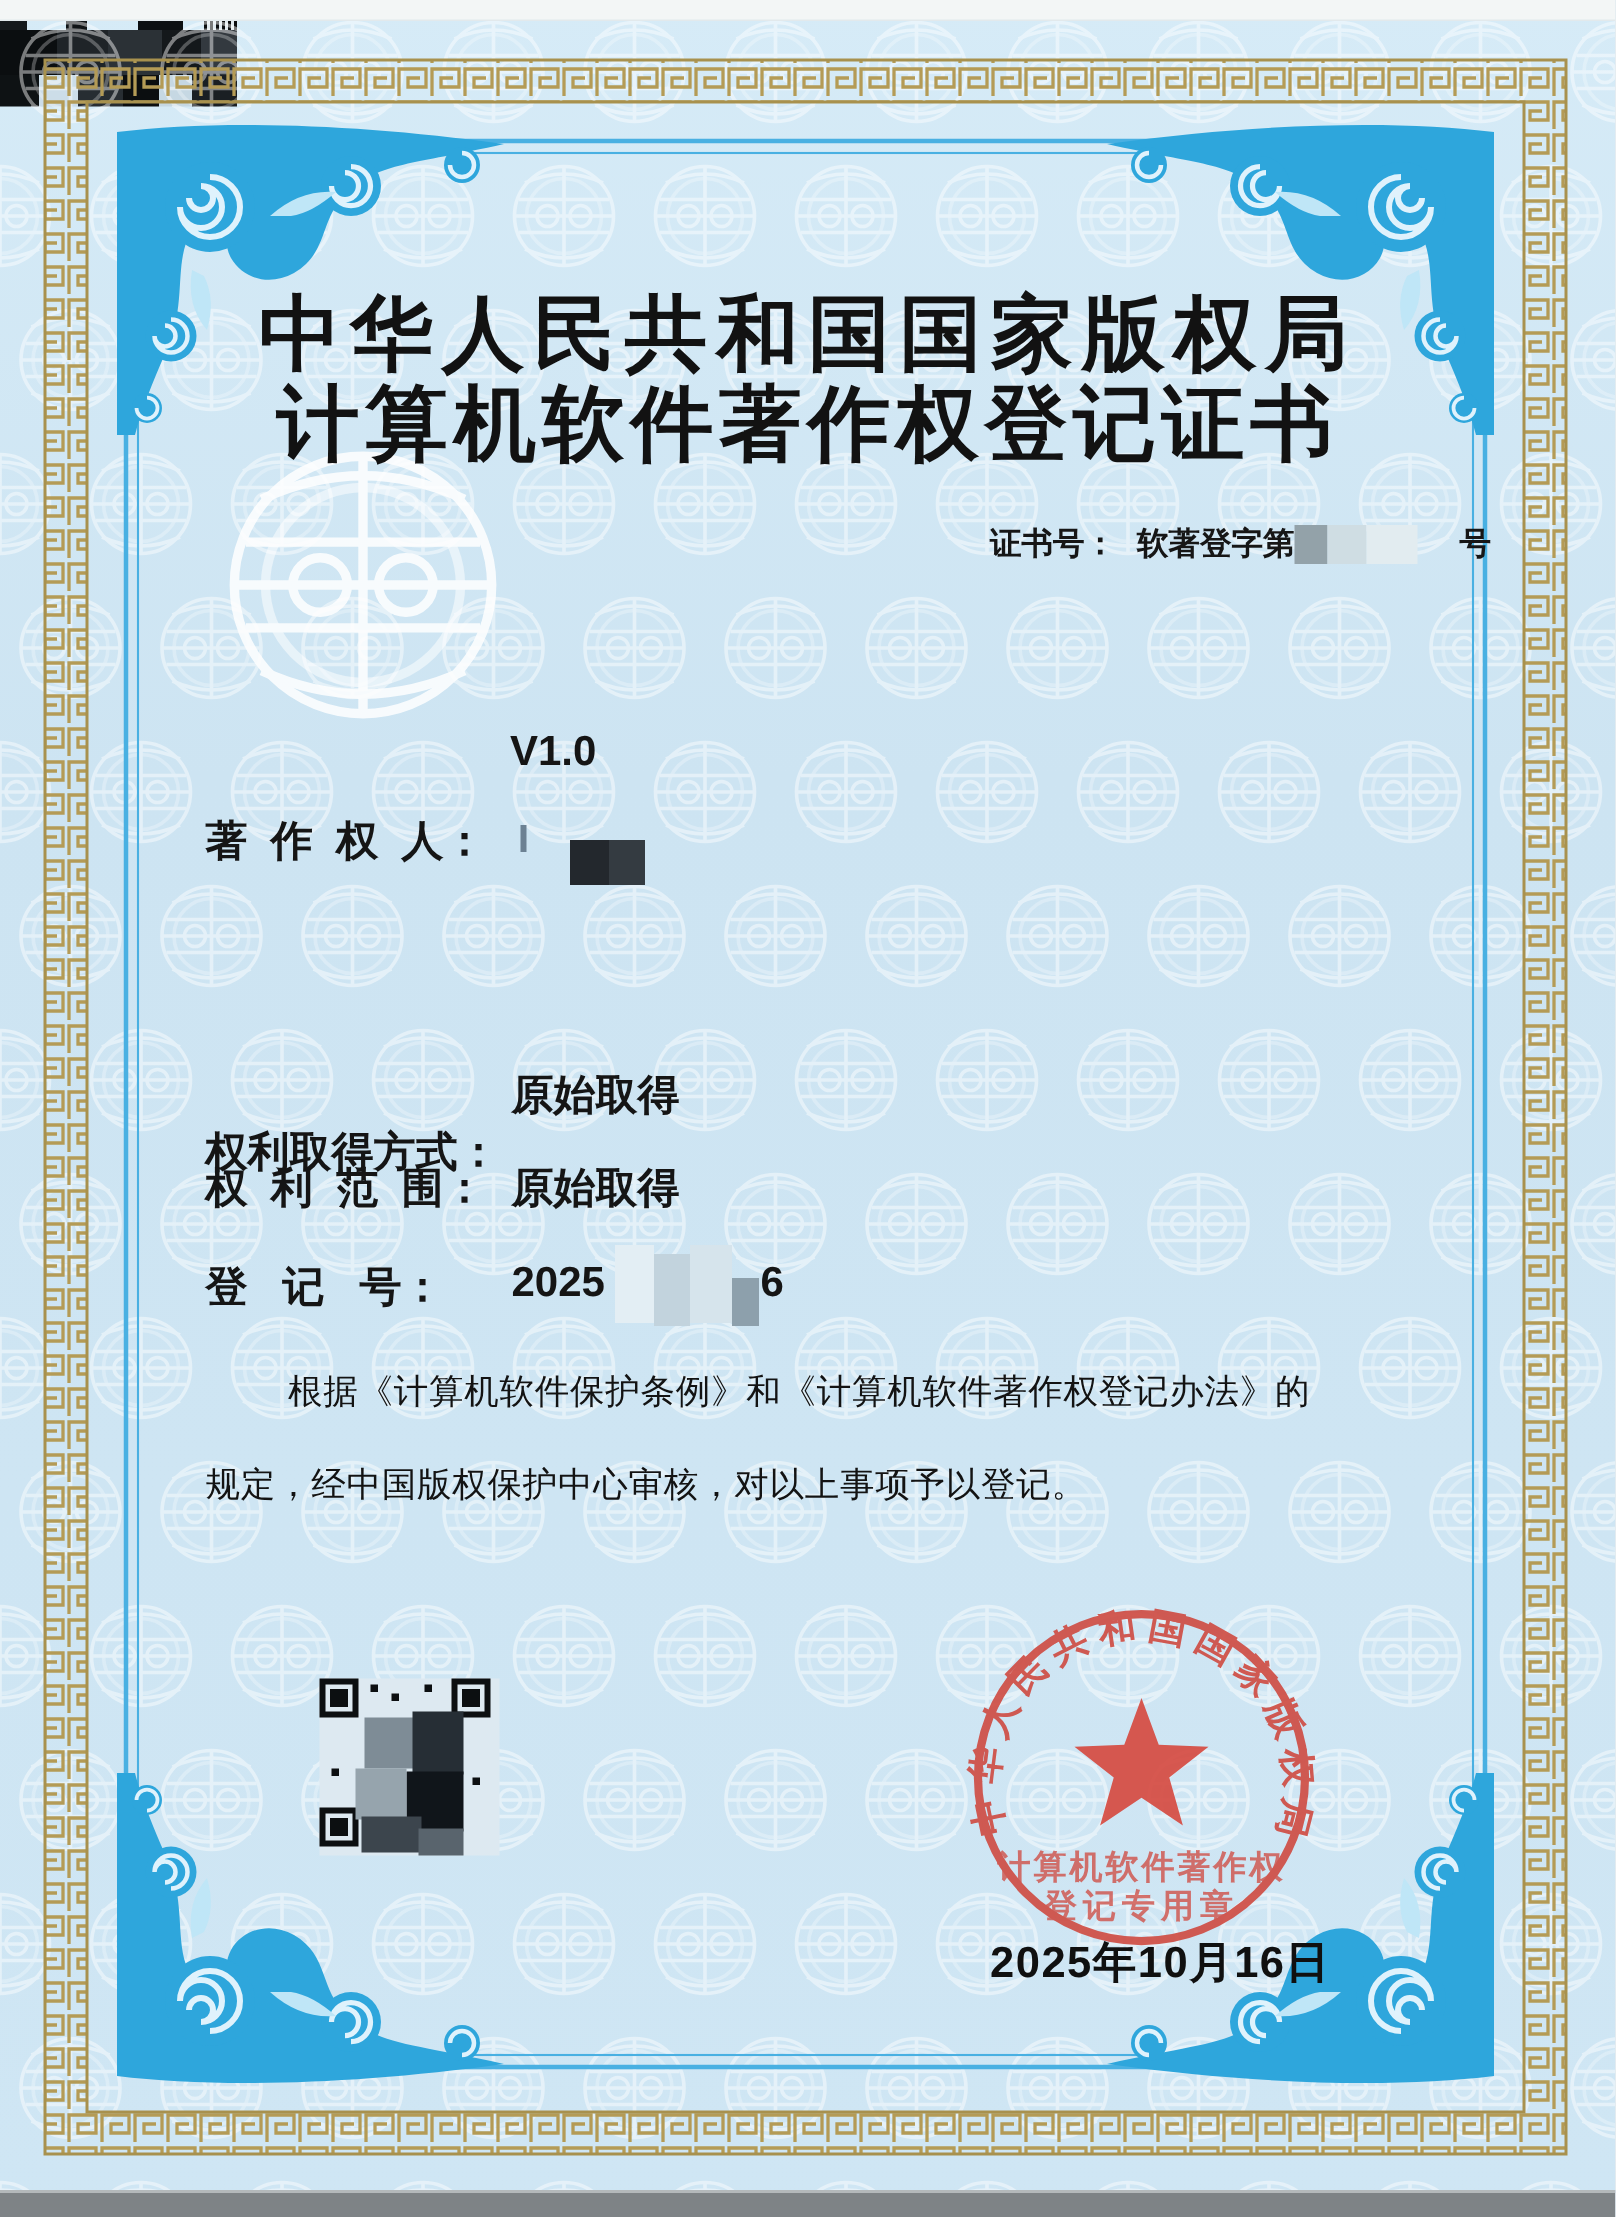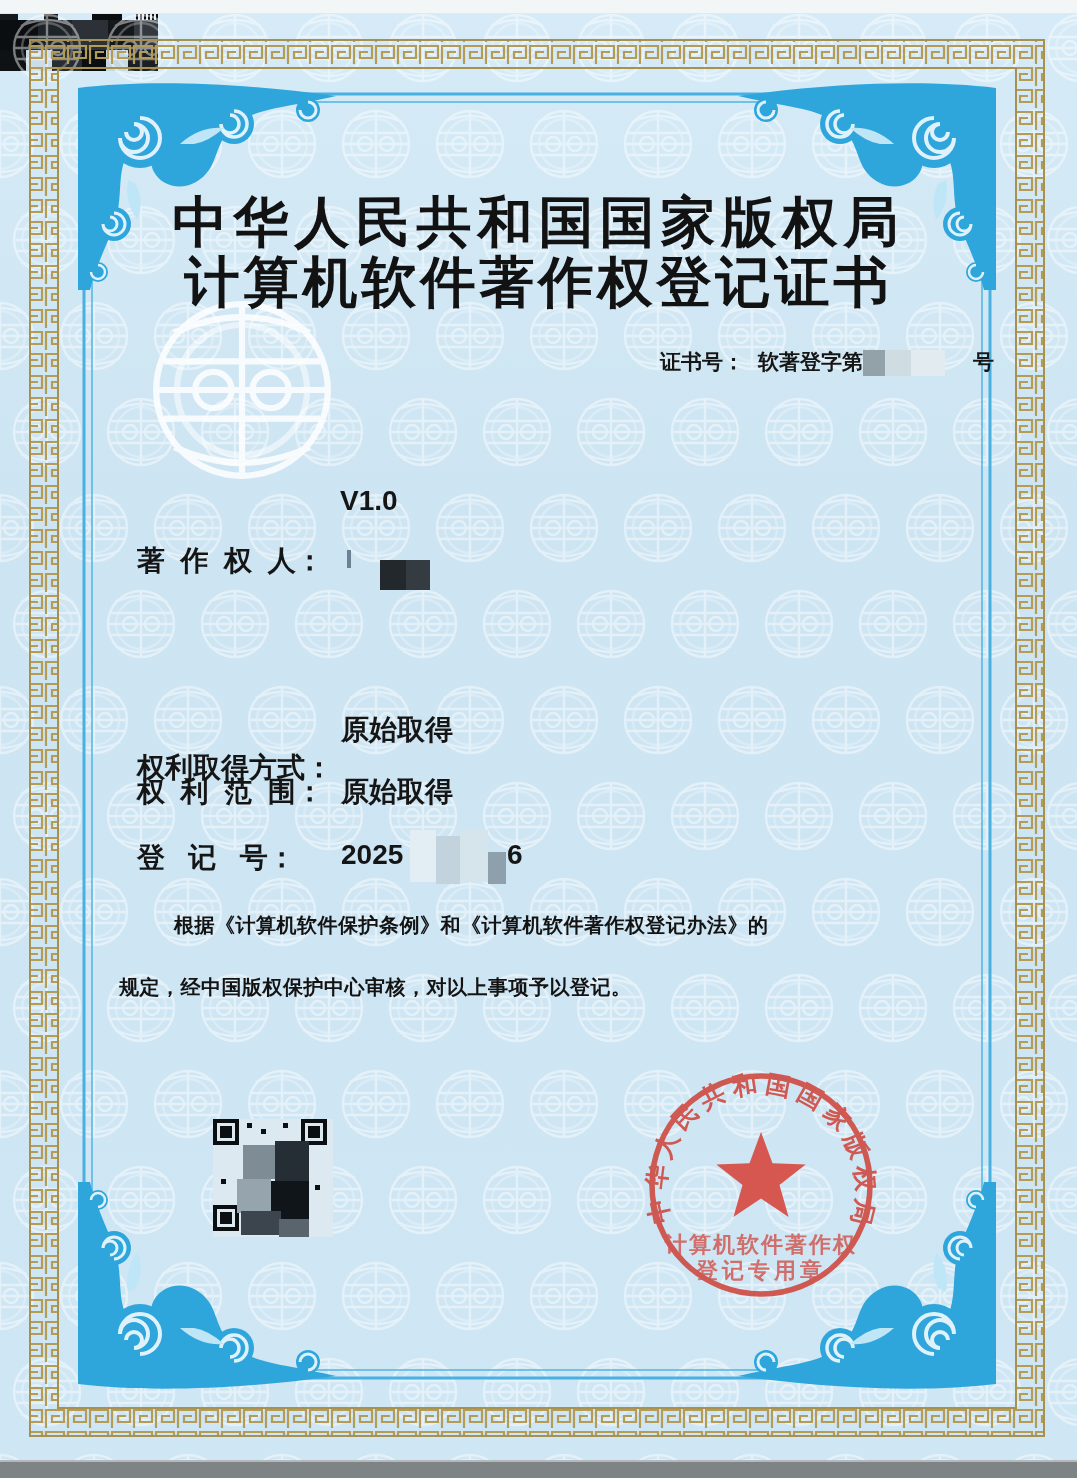--- a/index.html
+++ b/index.html
@@ -12,21 +12,21 @@
   .edge-top{position:absolute;left:0;top:0;width:100%;height:13px;background:#f3f6f6;border-bottom:1px solid #e2e9ec;}
   .edge-bottom{position:absolute;left:0;bottom:0;width:100%;height:16px;background:#7e8386;border-top:2px solid #b4b9bb;}
   
   .title{left:0;right:0;text-align:center;font-family:"Liberation Serif",serif;
          font-weight:900;font-size:55px;letter-spacing:6px;color:#121212;white-space:nowrap;}
   
   .certno{top:348px;left:660px;font-size:21px;font-weight:700;display:flex;align-items:flex-end;white-space:pre;}
   .certno .px{display:inline-block;height:26px;vertical-align:middle;}
   
   .flabel,.fvalue{font-size:28px;font-weight:700;white-space:pre;color:#151515;}
-  .para{left:119px;width:840px;font-size:20px;font-weight:700;letter-spacing:.5px;color:#131313;white-space:nowrap;}
+  .para{left:137px;width:840px;font-size:23px;font-weight:400;letter-spacing:.5px;color:#131313;white-space:nowrap;}
   
   .blk{position:absolute;}
   .sig-redact{left:214px;top:1037px;width:158px;height:71px;display:flex;flex-direction:column;}
   .sig-row{display:flex;}
   .sig-row span{display:block;height:100%;}
   .barcode{background:repeating-linear-gradient(90deg,#0a0d0f 0 2px,#dfe9ef 2px 4px);}
   .qr{left:213px;top:1119px;width:120px;height:118px;background:#dde9f1;position:absolute;}
   .finder{position:absolute;width:18px;height:18px;border:4px solid #0c0f11;background:#dde9f1;}
   .finder i{position:absolute;left:3px;top:3px;width:12px;height:12px;background:#0c0f11;}
   .qr .dot{position:absolute;width:5px;height:5px;background:#0c0f11;}
@@ -183,16 +183,17 @@
       <path id="sealArc" d="M 30,160 A 96,96 0 1 1 206,160" fill="none"></path>
     </defs>
     <text font-size="25" font-weight="bold" fill="#cf4a41" letter-spacing="3">
       <textPath href="#sealArc" startOffset="6" textLength="372">中华人民共和国国家版权局</textPath>
     </text>
     <polygon fill="#d6483e" points="118,65 129.5,96.2 162.7,97.5 136.5,118 145.6,150 118,131.5 90.4,150 99.5,118 73.3,97.5 106.5,96.2"></polygon>
     <text x="118" y="185" text-anchor="middle" font-size="22" font-weight="bold" fill="#cf4a41" letter-spacing="2" opacity=".85">计算机软件著作权</text>
     <text x="118" y="211" text-anchor="middle" font-size="22" font-weight="bold" fill="#cf4a41" letter-spacing="4" opacity=".85">登记专用章</text>
   </svg>
 
+  <div class="abs date">2025年10月16日</div>
 
   <div class="edge-top"></div>
   <div class="edge-bottom"></div>
 </div>
 
 </body></html>

